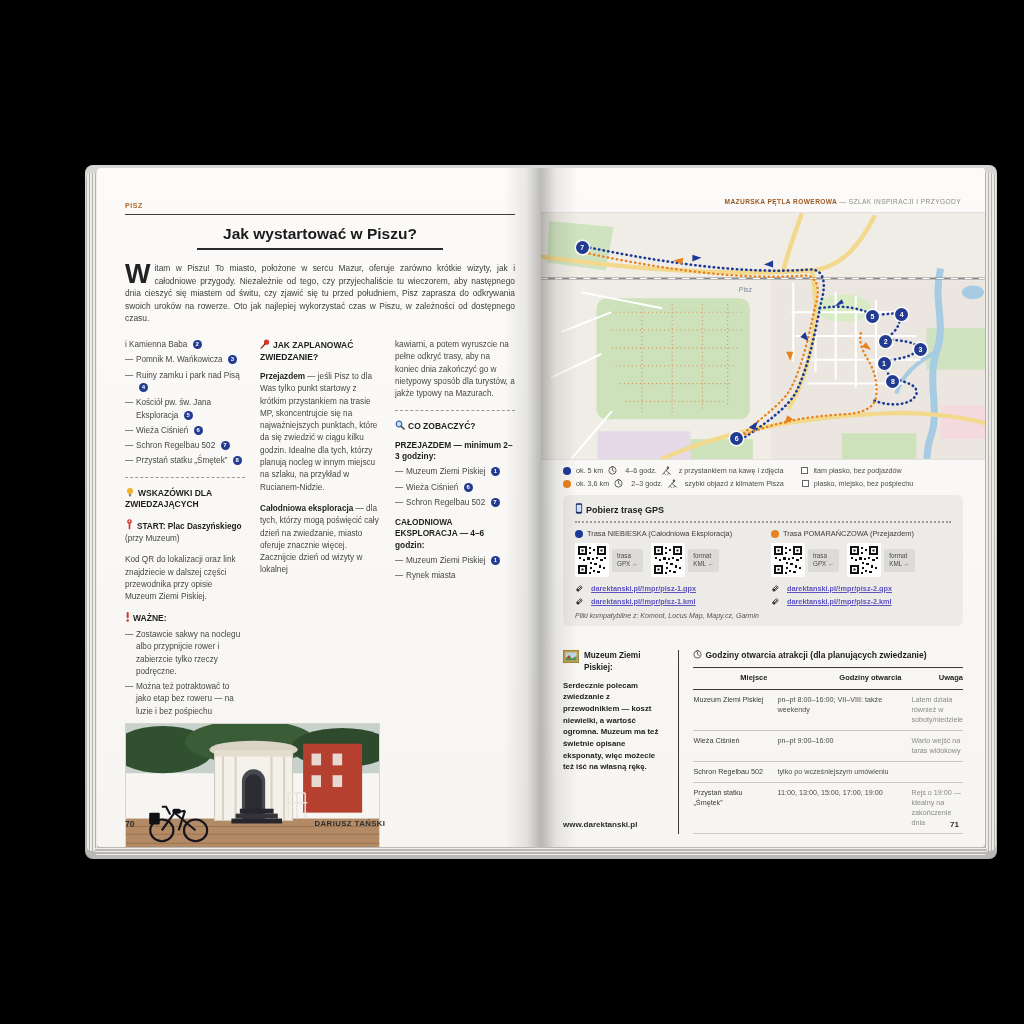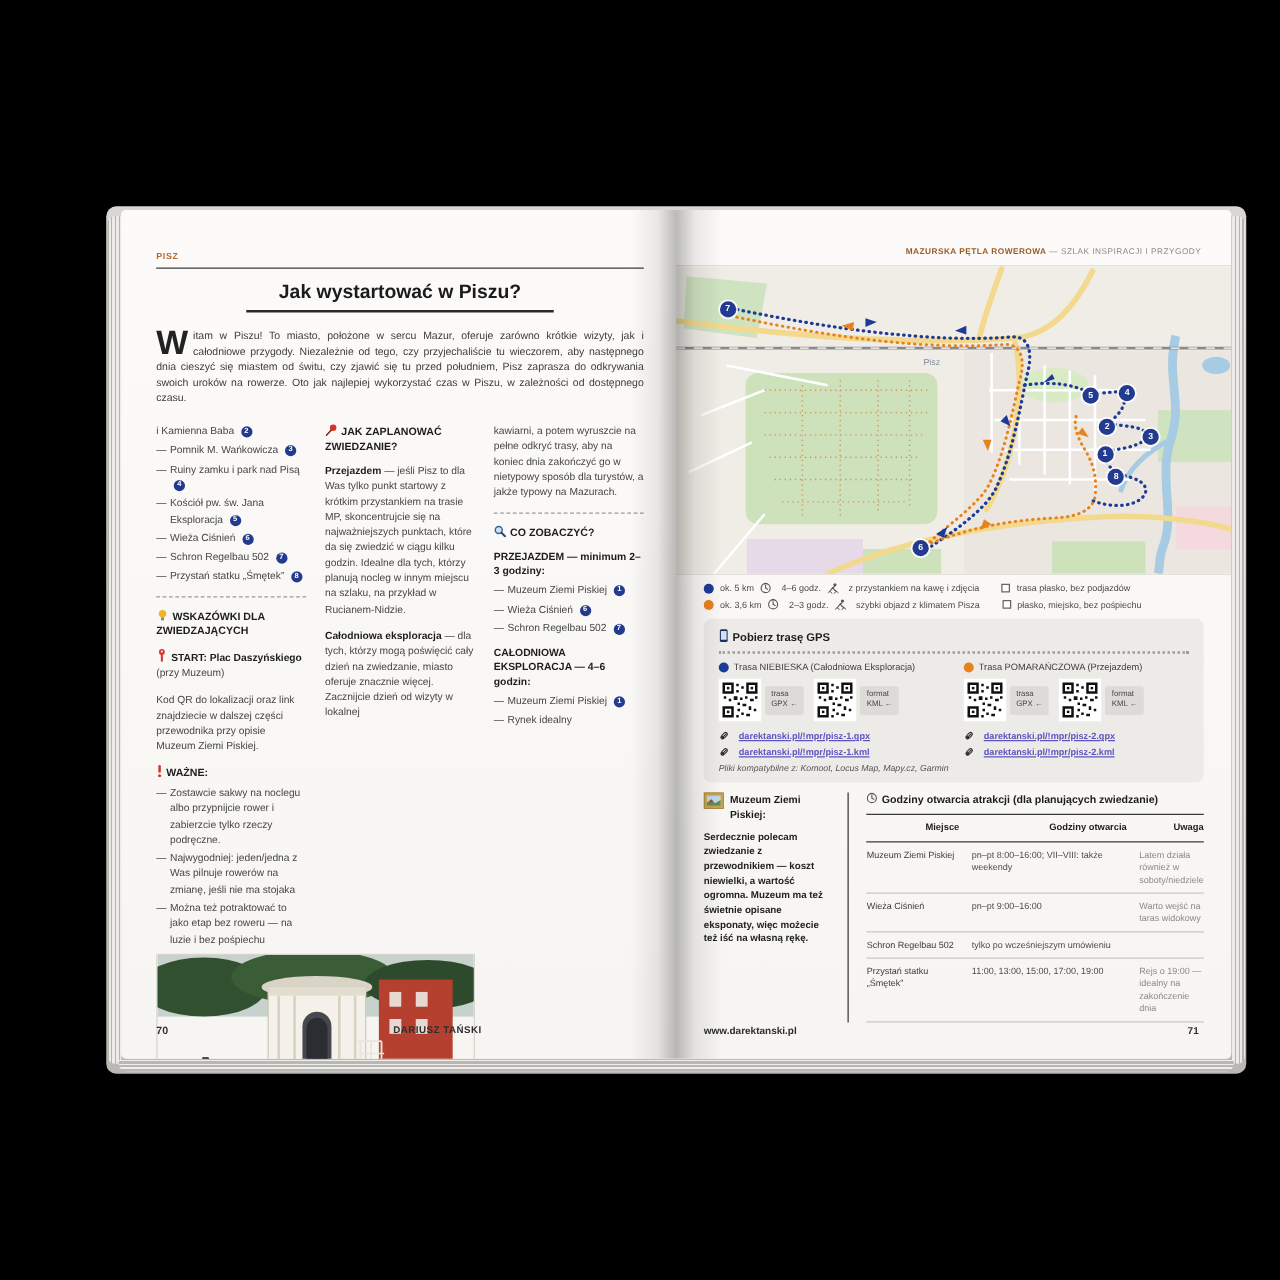--- a/index.html
+++ b/index.html
@@ -84,21 +84,21 @@
                  margin-bottom:5px; }
   .qr-row { display:flex; gap:8px; margin-bottom:7px; }
   .qr-group { display:flex; align-items:center; gap:3px; }
   .qr { width:34px; height:34px; background:#fff; padding:2px; }
   .qr-chip { background:#dddbd7; font-size:6.3px; color:#4a4a4a; line-height:1.35;
              padding:3px 5px; border-radius:2px; }
   .link-line { font-size:7.3px; font-weight:bold; color:#5d54c0; margin-bottom:4px;
                display:flex; align-items:center; gap:4px; }
   .link-line a { color:#5d54c0; text-decoration:underline; }
   .compat { font-size:7px; font-style:italic; color:#555; margin-top:2px; }
-  .info-split { display:flex; margin-top:8px; }
+  .info-split { display:flex; margin-top:24px; }
   .museum-note { width:118px; padding-right:12px; font-size:7.8px; line-height:1.5;
                  color:#222; font-weight:bold; }
   .museum-title { display:flex; gap:5px; font-size:8.2px; font-weight:bold; color:#1b1b1b;
                   margin-bottom:5px; align-items:flex-start; }
   .hours { flex:1; border-left:1px solid #3a3a3a; padding-left:14px; }
   .hours-title { font-size:8.5px; font-weight:bold; color:#1d1d1d; margin-bottom:7px; }
   .tbl { width:100%; }
   .tr { display:grid; grid-template-columns:74px 124px 1fr; column-gap:10px;
         padding:5px 0; border-bottom:1px solid #c9c7c3; font-size:7.2px; line-height:1.4; }
   .tr.head { border-top:1px solid #3a3a3a; border-bottom:1px solid #3a3a3a;
@@ -233,21 +233,21 @@
             <svg class="ico" width="10" height="10">
                 <use href="#sym-magnifier"></use>
               </svg><span>CO ZOBACZYĆ?</span>
           </div>
           <div class="subhead">PRZEJAZDEM — minimum 2–3 godziny:</div>
           <div class="li"><span>Muzeum Ziemi Piskiej</span> <span class="badge">1</span></div>
           <div class="li"><span>Wieża Ciśnień</span> <span class="badge">6</span></div>
           <div class="li"><span>Schron Regelbau 502</span> <span class="badge">7</span></div>
           <div class="subhead">CAŁODNIOWA EKSPLORACJA — 4–6 godzin:</div>
           <div class="li"><span>Muzeum Ziemi Piskiej</span> <span class="badge">1</span></div>
-          <div class="li"><span>Rynek idealny</span> </div>
+          <div class="li"><span>Rynek miasta</span> </div>
         </div>
 
         <div class="col col3">
           <div class="li cont"><span>i Kamienna Baba</span> <span class="badge">2</span></div>
           <div class="li"><span>Pomnik M. Wańkowicza</span> <span class="badge">3</span></div>
           <div class="li"><span>Ruiny zamku i park nad Pisą</span> <span class="badge">4</span></div>
           <div class="li"><span>Kościół pw. św. Jana Eksploracja</span> <span class="badge">5</span></div>
           <div class="li"><span>Wieża Ciśnień</span> <span class="badge">6</span></div>
           <div class="li"><span>Schron Regelbau 502</span> <span class="badge">7</span></div>
           <div class="li"><span>Przystań statku „Śmętek”</span> <span class="badge">8</span></div>
@@ -262,21 +262,20 @@
                 <use href="#sym-key"></use>
               </svg><span class="lead">START: Plac Daszyńskiego</span><span> (przy Muzeum)</span>
           </p>
           <p>Kod QR do lokalizacji oraz link znajdziecie w dalszej części przewodnika przy opisie Muzeum Ziemi Piskiej.</p>
           <div class="col-h" style="margin-bottom:4px">
             <svg class="ico" width="5" height="10">
                 <use href="#sym-exclaim"></use>
               </svg><span>WAŻNE:</span>
           </div>
           <div class="li">Zostawcie sakwy na noclegu albo przypnijcie rower i zabierzcie tylko rzeczy podręczne.</div>
-          <div class="li">Najwygodniej: jeden/jedna z Was pilnuje rowerów na zmianę, jeśli nie ma stojaka</div>
           <div class="li">Można też potraktować to jako etap bez roweru — na luzie i bez pośpiechu</div>
         </div>
 
         <div class="photo">
           <svg viewBox="0 0 240 134" preserveAspectRatio="none">
             <rect width="240" height="50" fill="#c7d2cd"></rect>
             <ellipse cx="35" cy="26" rx="48" ry="24" fill="#31502f"></ellipse>
             <ellipse cx="118" cy="18" rx="62" ry="22" fill="#3a5c36"></ellipse>
             <ellipse cx="205" cy="24" rx="48" ry="20" fill="#2e4a2c"></ellipse>
             <rect x="168" y="20" width="56" height="70" fill="#b5402f"></rect>
@@ -399,21 +398,21 @@
             <svg class="ico" width="9" height="9">
                 <use href="#sym-clock"></use>
               </svg>
             <span>4–6 godz.</span>
             <svg class="ico" width="9" height="9">
                 <use href="#sym-cyclist"></use>
               </svg>
             <span>z przystankiem na kawę i zdjęcia</span>
             <span class="leg-sep"></span>
             <span class="chk"></span>
-            <span>trasa płasko, bez podjazdów</span>
+            <span>itam płasko, bez podjazdów</span>
           </div>
           <div class="legend-row">
             <span class="dot" style="background:#e8821e"></span>
             <span>ok. 3,6 km</span>
             <svg class="ico" width="9" height="9">
                 <use href="#sym-clock"></use>
               </svg>
             <span>2–3 godz.</span>
             <svg class="ico" width="9" height="9">
                 <use href="#sym-cyclist"></use>

